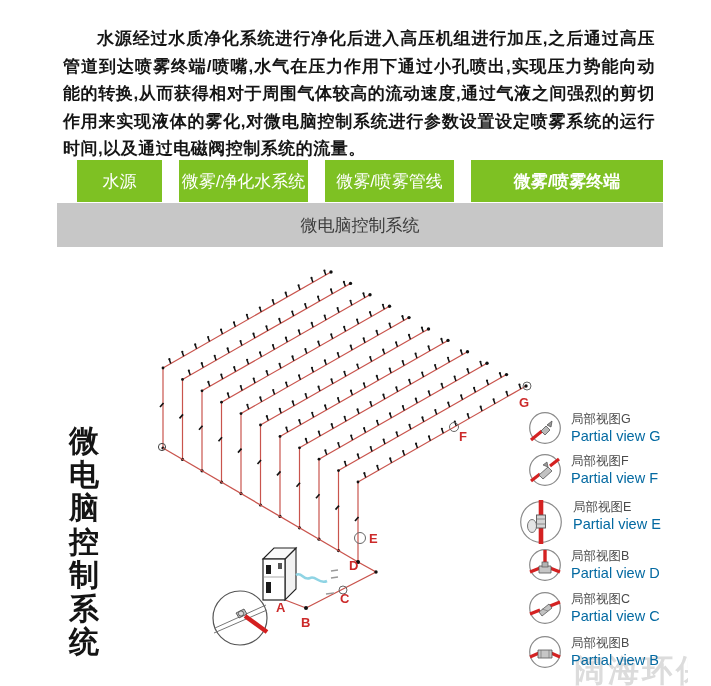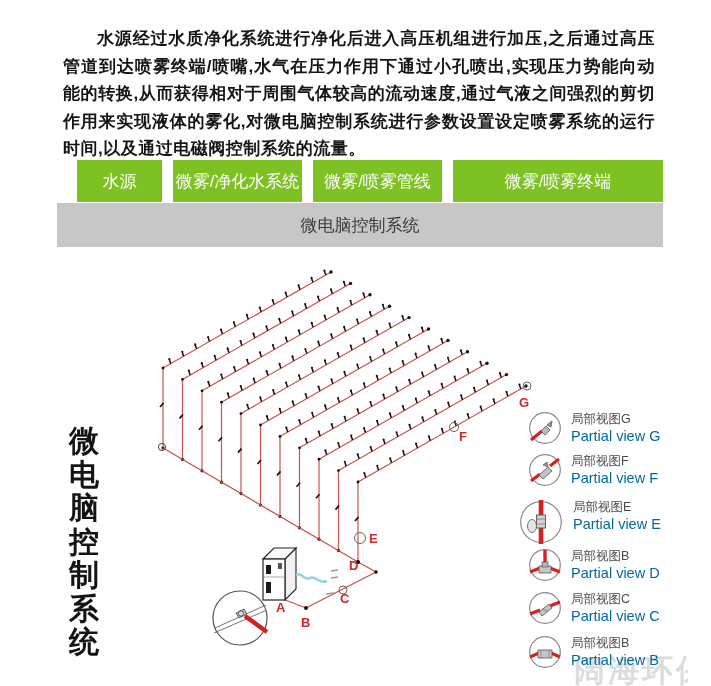--- a/index.html
+++ b/index.html
@@ -1,23 +1,23 @@
 <!DOCTYPE html>
 <html><head>
 <meta charset="utf-8">
 <style>
   html,body{margin:0;padding:0;background:#fff;}
   .page{position:relative;width:688px;height:686px;background:#fff;overflow:hidden;
         font-family:"Liberation Sans","DejaVu Sans",sans-serif;}
   .intro{position:absolute;left:63px;top:8px;width:592px;font-size:17px;line-height:27.5px;
          font-weight:600;color:#151515;text-align:justify;text-indent:2em;letter-spacing:0.5px;}
   .flowbars{position:absolute;left:57px;top:160px;width:606px;}
-  .flow-row{display:flex;gap:11px;height:42px;padding-left:20px;}
+  .flow-row{display:flex;gap:17px;height:42px;padding-left:20px;}
   .flow-cell{color:#fff;font-size:17px;display:flex;align-items:center;justify-content:center;}
-  .fc0{width:85px;} .fc1,.fc2,.fc3{width:129px;} .fc4{width:130px;flex:1;}
+  .fc0{width:85px;} .fc1,.fc2,.fc3{width:129px;} .fc4{width:130px;flex:1;font-weight:bold;}
   .ctrl-row{margin-top:1px;height:44px;background:#c7c7c7;display:flex;align-items:center;
             justify-content:center;font-size:17px;color:#3a3a3a;}
   .side-title{position:absolute;left:66px;top:424px;width:36px;font-size:30px;line-height:33.5px;
               font-weight:800;color:#141414;word-break:break-all;text-align:center;}
   .diagram-svg{position:absolute;left:0;top:0;z-index:2;}
   .watermark{position:absolute;left:574px;top:650px;font-size:31px;font-weight:700;color:#dcdcdc;
              letter-spacing:3px;z-index:1;white-space:nowrap;}
   .pv-item{position:absolute;display:flex;gap:9px;z-index:3;}
   .pv-text .t1{font-size:12.5px;color:#4a4a4a;line-height:16px;}
   .pv-text .t2{font-size:14.5px;color:#0369a1;line-height:18px;}

